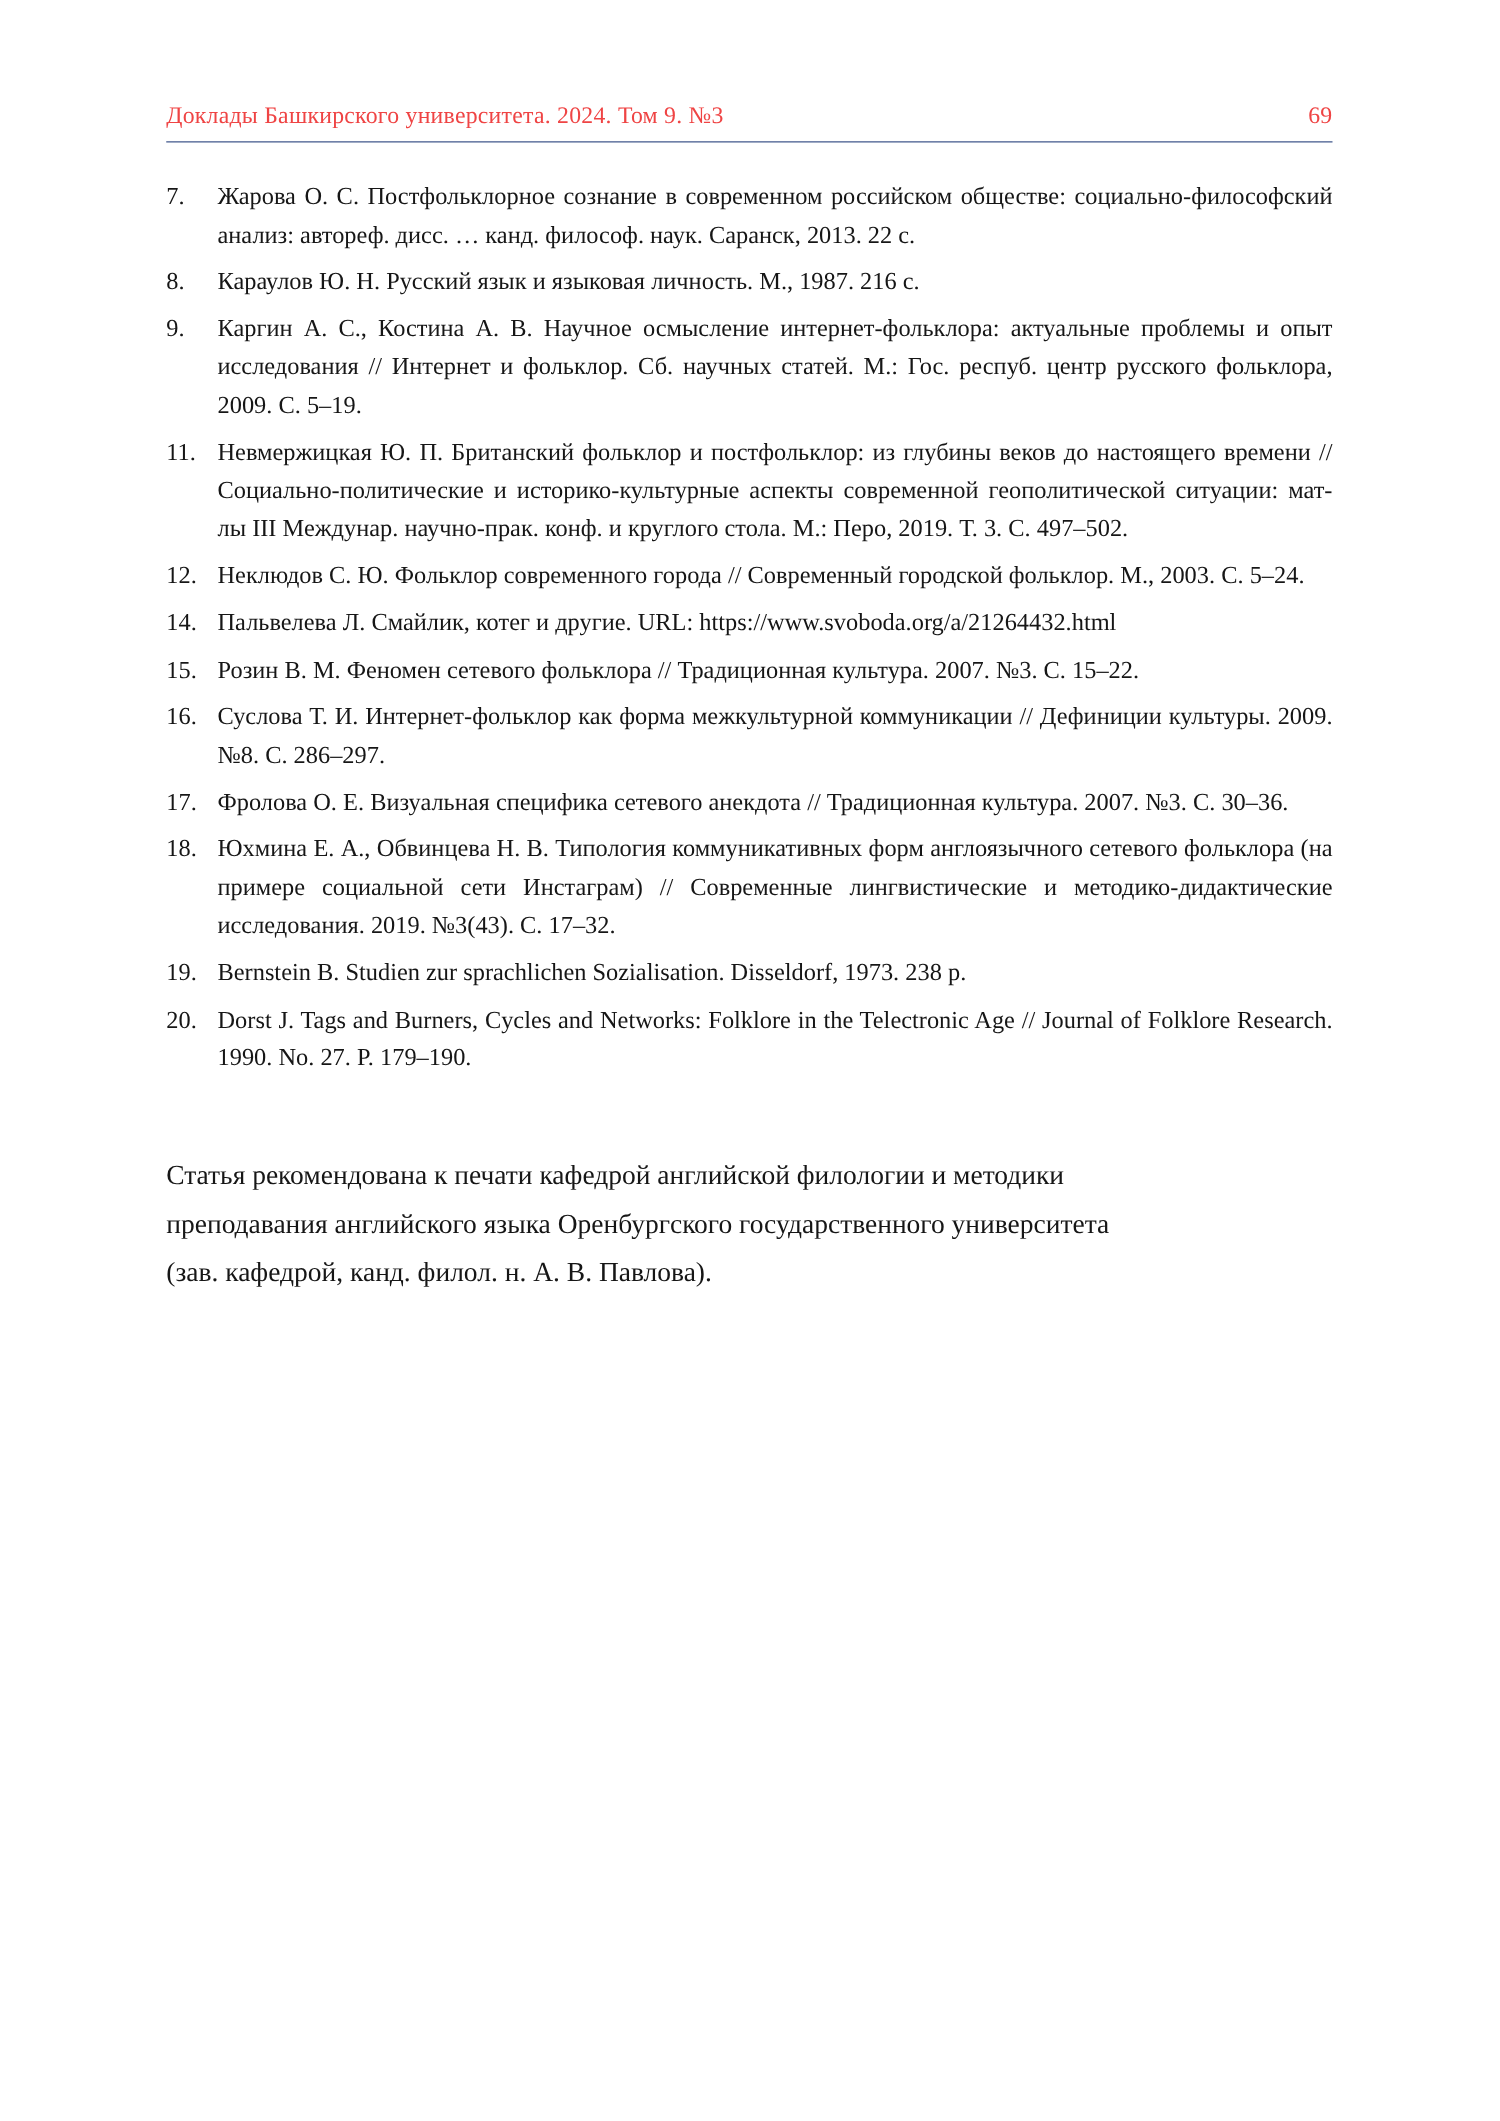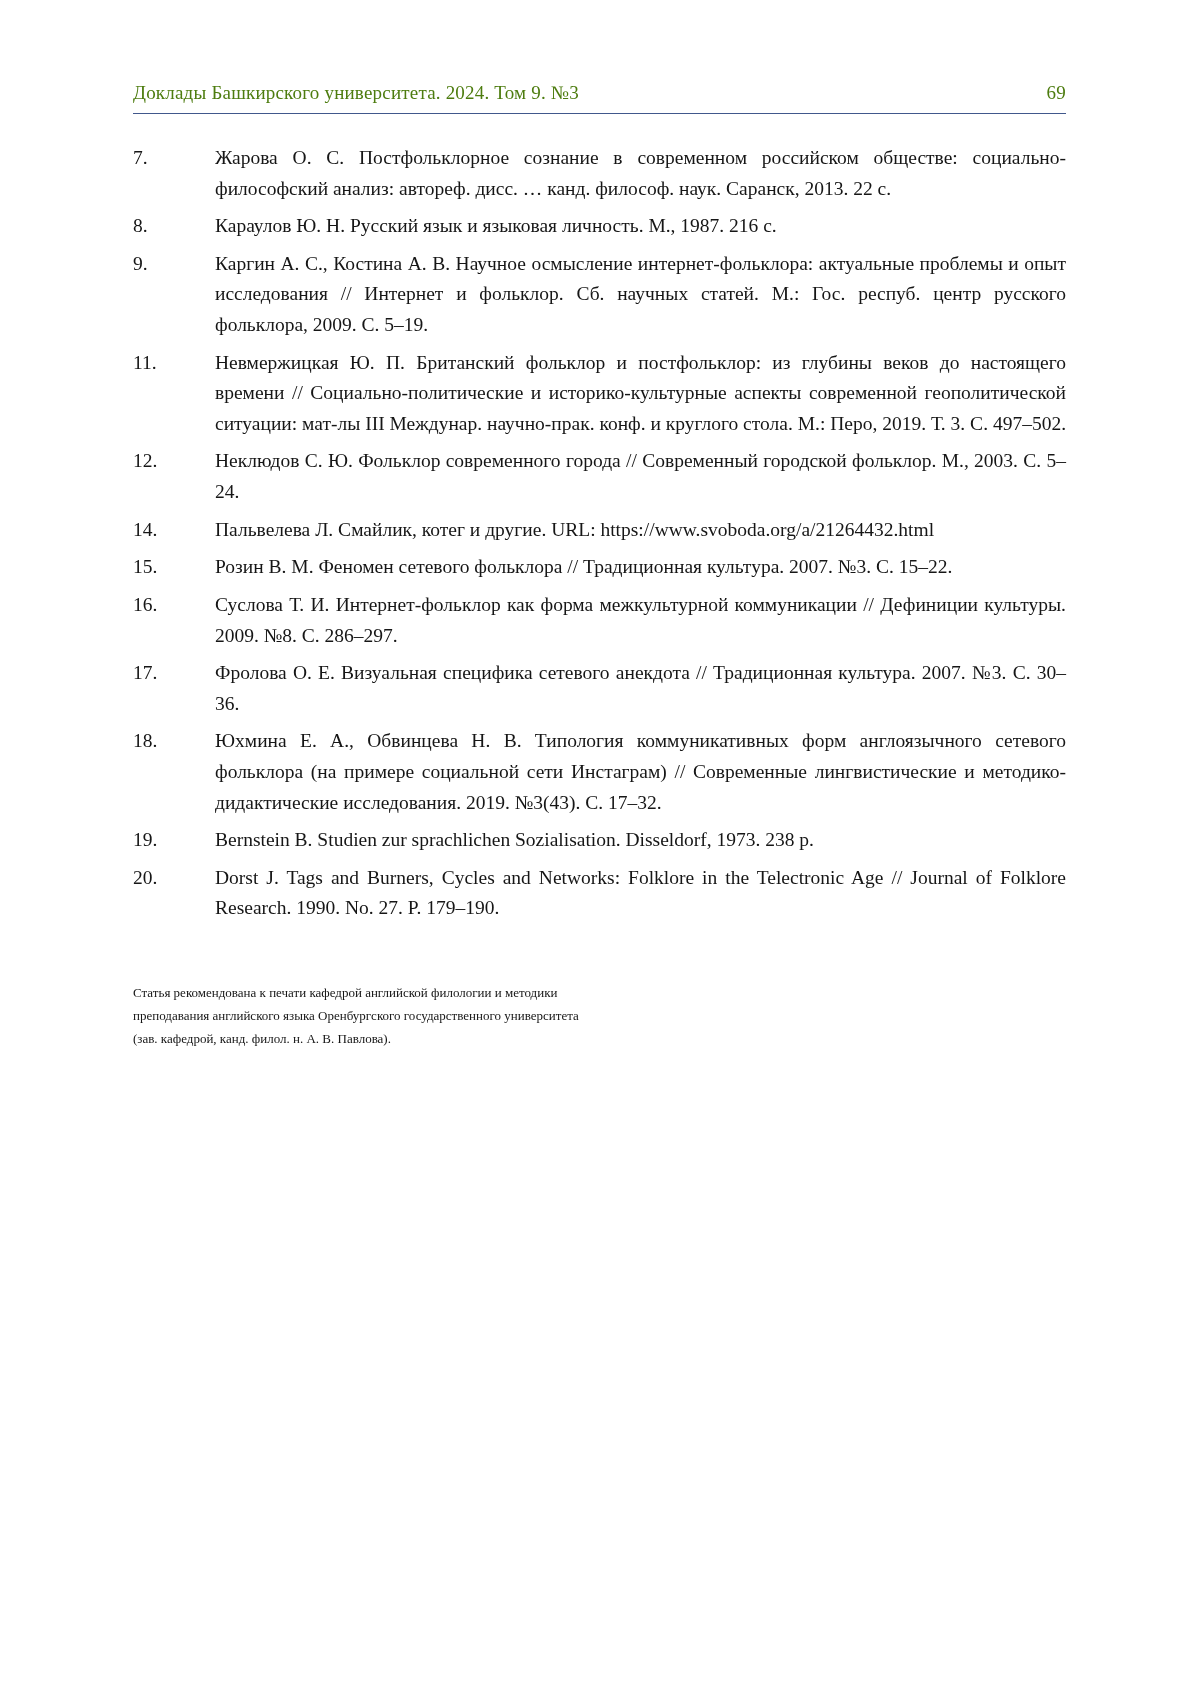--- a/index.html
+++ b/index.html
@@ -17,21 +17,21 @@
     background: #ffffff;
     font-family: "Liberation Serif", "DejaVu Serif", serif;
     color: #161616;
   }
   .page-header {
     display: flex;
     justify-content: space-between;
     align-items: baseline;
     font-size: 19px;
     letter-spacing: 0.2px;
-    color: #4d7c0f;
+    color: #ef4444;
     padding-bottom: 9px;
     border-bottom: 1.4px solid #41588c;
   }
   .journal-title { white-space: nowrap; }
   .page-number { white-space: nowrap; }
 
   .ref-list {
     list-style: none;
     margin: 29px 0 0 0;
     padding: 0;
@@ -42,26 +42,25 @@
     display: flex;
     margin-bottom: 7px;
   }
   .ref-num {
     flex: 0 0 41px;
     width: 41px;
   }
   .ref-text {
     flex: 1;
     text-align: justify;
-    margin-left: 41px;
   }
 
   .footer-note {
     margin-top: 57px;
-    font-size: 13px;
+    font-size: 22px;
     line-height: 1.78;
   }
   .footer-note p {
     margin: 0;
   }
 </style>
 </head>
 <body>
 
 <div class="page">

